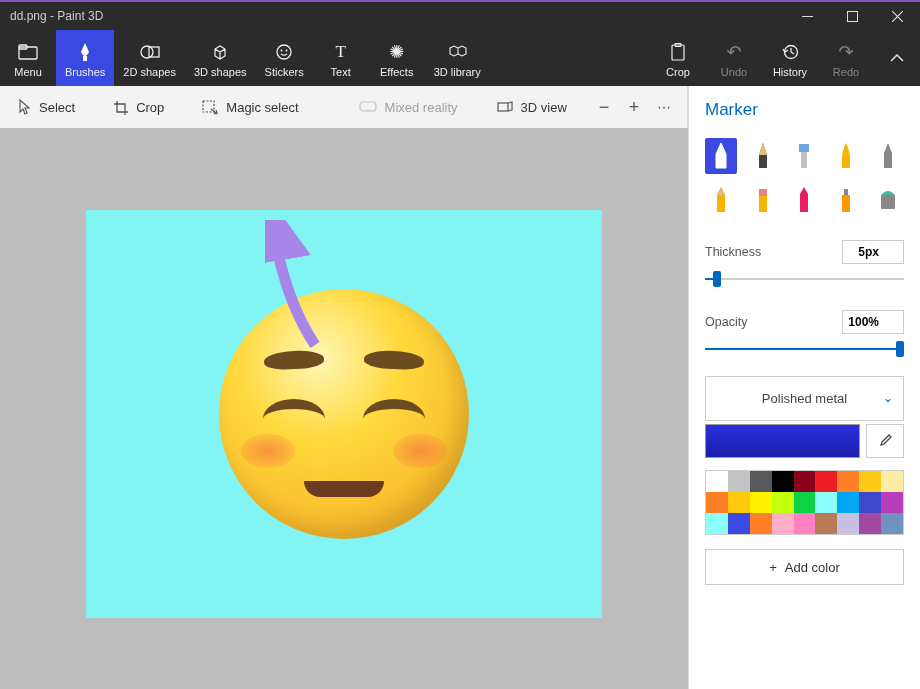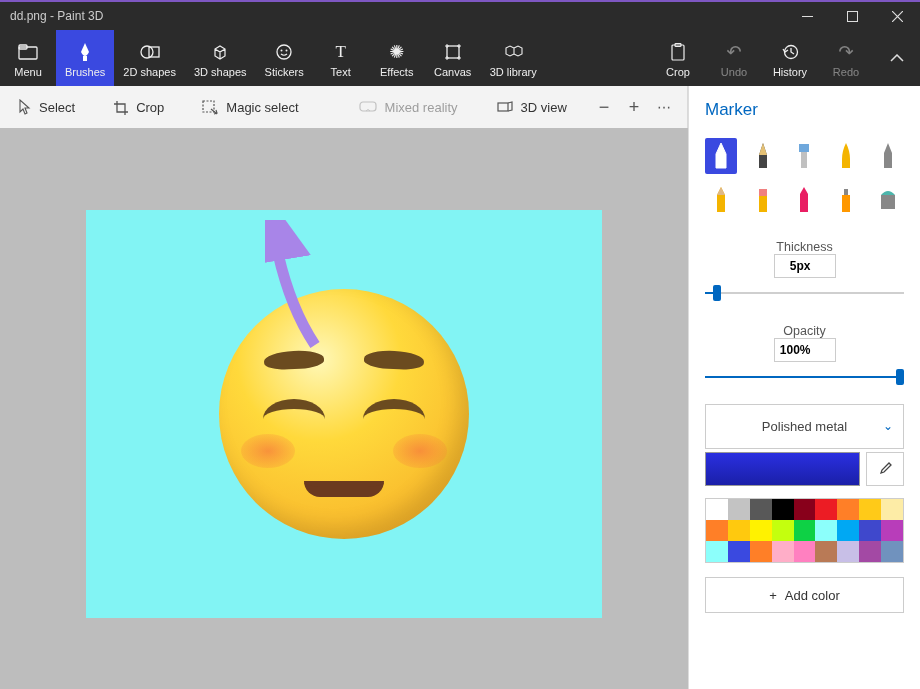--- a/index.html
+++ b/index.html
@@ -34,21 +34,21 @@
   .eye.l { left: 44px; } .eye.r { right: 44px; }
   .blush { position:absolute; width:54px; height:34px; background: radial-gradient(ellipse, rgba(246,120,60,0.7), rgba(246,120,60,0)); border-radius:50%; top:145px; }
   .blush.l{left:22px;} .blush.r{right:22px;}
   .mouth { position:absolute; width:80px; height:36px; border-bottom:10px solid #6b3a1f; border-radius:0 0 50% 50% / 0 0 100% 100%; bottom:42px; left:50%; transform:translateX(-50%); background: #6b3a1f; border-top:none; height:16px; border-radius:0 0 60px 60px; }
   .arrow-annot { position: absolute; left: 265px; top: 92px; width: 60px; height: 130px; pointer-events:none; }
   .sidebar { width: 232px; background: #fff; border-left: 1px solid #ddd; padding: 14px 16px 10px; overflow-y: auto; }
   .sidebar h2 { color: #0067c0; font-size: 17px; font-weight: 400; margin-bottom: 18px; }
   .brush-grid { display: grid; grid-template-columns: repeat(5, 1fr); gap: 8px 10px; margin-bottom: 22px; }
   .brush-cell { height: 36px; display:flex; align-items:center; justify-content:center; cursor:pointer; border-radius:2px; }
   .brush-cell.selected { background: #3a49e0; }
-  .field-label { font-size: 12.5px; color: #555; margin-bottom: 6px; display:flex; justify-content:space-between; align-items:center;flex-direction:column;}
+  .field-label { font-size: 12.5px; color: #555; margin-bottom: 6px; display:flex; justify-content:space-between; align-items:center;}
   .field-input { width: 62px; height: 24px; border: 1px solid #ccc; text-align: right; font-size: 12px; padding-right: 24px; font-weight: bold; }
   .slider { position: relative; height: 18px; margin-bottom: 22px; }
   .slider-track { position:absolute; top:8px; left:0; right:0; height:2px; background:#cfcfcf; }
   .slider-fill { position:absolute; top:8px; left:0; height:2px; background:#0067c0; }
   .slider-thumb { position:absolute; top:1px; width:8px; height:16px; background:#0067c0; border-radius:2px; }
   .material-row { display:flex; gap:6px; margin: 20px 0 8px; align-items:center; height:36px;}
   .material-sel { flex:1; border:1px solid #ccc; height:45px; display:flex; align-items:center; justify-content:center; font-size:13px; color:#444; cursor:pointer; position:relative;}
   .material-sel .chev { position:absolute; right:10px; color:#0067c0; font-size:12px;}
   .swatch-row { display:flex; gap:6px; margin-bottom:12px;}
   .bigswatch { flex:1; height:34px; background: linear-gradient(#2a2fe0,#1a1fa8); border:1px solid #999; }
@@ -129,29 +129,20 @@
       </span>
     <span>Stickers</span>
   </div>
   <div class="ribbon-item">
     <span class="icon" style="font-size:17px;font-family:Georgia,serif">T</span>
     <span>Text</span>
   </div>
   <div class="ribbon-item">
     <span class="icon">✺</span>
     <span>Effects</span>
-  </div>
-  <div class="ribbon-item">
-    <span class="icon">
-        <svg width="18" height="18">
-          <rect x="3" y="3" width="12" height="12" fill="none" stroke="#eee" stroke-width="1.3"></rect>
-          <path d="M3 1v4M15 1v4M3 13v4M15 13v4M1 3h4M13 3h4M1 15h4M13 15h4" stroke="#eee" stroke-width="1"></path>
-        </svg>
-      </span>
-    <span>Canvas</span>
   </div>
   <div class="ribbon-item">
     <span class="icon">
         <svg width="20" height="18">
           <path d="M3 5 L7 3 L11 5 L11 11 L7 13 L3 11 Z M11 5 L15 3 L19 5 L19 11 L15 13 L11 11" fill="none" stroke="#eee" stroke-width="1.1"></path>
         </svg>
       </span>
     <span>3D library</span>
   </div>
   <div class="ribbon-spacer"></div>

